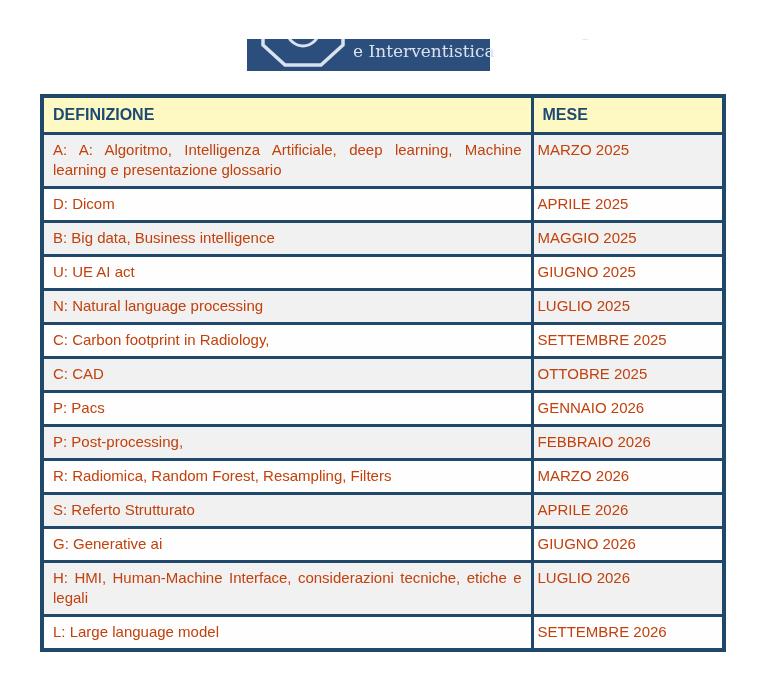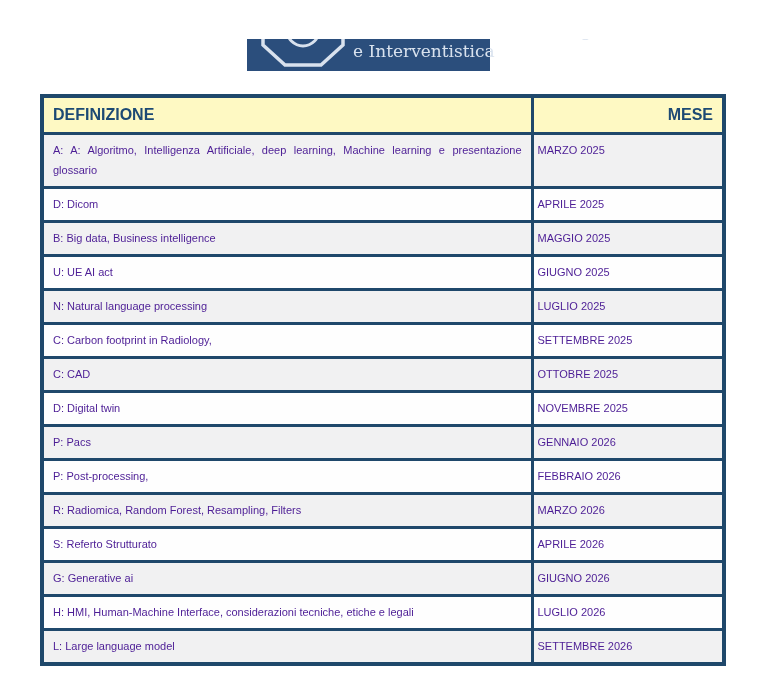--- a/index.html
+++ b/index.html
@@ -33,34 +33,34 @@
     position:absolute; left:40px; top:55px;
     width:682px;
     border-collapse:collapse;
     table-layout:fixed;
   }
   .schedule col.c-def { width:490px; }
   .schedule col.c-mese { width:192px; }
   .schedule th, .schedule td {
     border:3px solid #1f486b;
     vertical-align:top;
-    color:#4c1d95;
-    font-size:11px;
+    color:#c2410c;
+    font-size:15px;
     line-height:20px;
   }
   .schedule { border:4px solid #1f486b; }
   .schedule th {
     background:#fef9c3;
     color:#1d4a74;
     font-weight:bold;
     font-size:16px;
     padding:7px 9px;
     text-align:left;
   }
-  .schedule th.mese-h { text-align:right; }
+  .schedule th.mese-h { text-align:left; }
   .schedule td.def {
     text-align:justify;
     padding:5px 9px 6px 9px;
   }
   .schedule td.mese {
     padding:5px 4px 6px 4px;
     white-space:nowrap;
   }
   .schedule tbody tr:nth-child(odd) td { background:#f1f1f2; }
   .schedule tbody tr:nth-child(even) td { background:#fefefe; }
@@ -118,24 +118,20 @@
         </tr>
       <tr>
           <td class="def">C: Carbon footprint in Radiology,</td>
           <td class="mese">SETTEMBRE 2025</td>
         </tr>
       <tr>
           <td class="def">C: CAD</td>
           <td class="mese">OTTOBRE 2025</td>
         </tr>
       <tr>
-          <td class="def">D: Digital twin</td>
-          <td class="mese">NOVEMBRE 2025</td>
-        </tr>
-      <tr>
           <td class="def">P: Pacs</td>
           <td class="mese">GENNAIO 2026</td>
         </tr>
       <tr>
           <td class="def">P: Post-processing,</td>
           <td class="mese">FEBBRAIO 2026</td>
         </tr>
       <tr>
           <td class="def">R: Radiomica, Random Forest, Resampling, Filters</td>
           <td class="mese">MARZO 2026</td>

